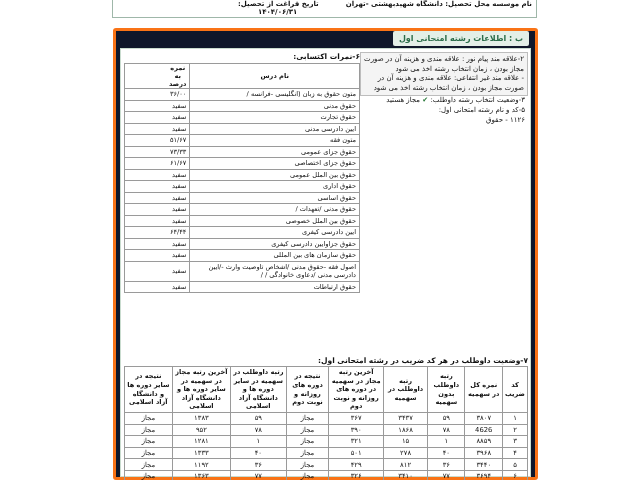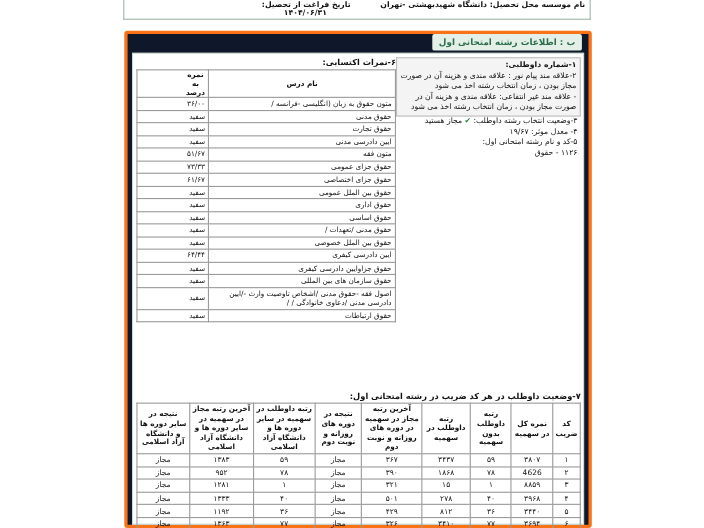--- a/index.html
+++ b/index.html
@@ -50,26 +50,24 @@
   <span class="cell grad-lbl">تاریخ فراغت از تحصیل:</span>
   <span class="cell grad-val">۱۴۰۴/۰۶/۳۱</span>
 </div>
 
 <div class="section">
   <div class="section-header">ب : اطلاعات رشته امتحانی اول</div>
   <div class="section-inner">
 
     <div class="info">
       <div class="box">
-        <div style="font-weight:bold;">۱-شماره داوطلبی:</div>
         <div><b>۲-علاقه مند پیام نور :</b> <span>علاقه مندی و هزینه آن در صورت مجاز بودن ، زمان انتخاب رشته اخذ می شود</span></div>
         <div><b>- علاقه مند غیر انتفاعی:</b> <span>علاقه مندی و هزینه آن در صورت مجاز بودن ، زمان انتخاب رشته اخذ می شود</span></div>
       </div>
       <div class="plain"><b>۳-وضعیت انتخاب رشته داوطلب:</b> <span class="check">✔</span> <span>مجاز هستید</span></div>
-      <div class="plain"><b>۴- معدل موثر:</b> <span>۱۹/۶۷</span></div>
       <div class="plain"><b>۵-کد و نام رشته امتحانی اول:</b></div>
       <div class="plain">۱۱۲۶ - حقوق</div>
     </div>
 
     <div class="courses">
       <div class="title">۶-نمرات اکتسابی:</div>
       <table class="ctable">
         <thead>
           <tr>
             <th>نام درس</th>

